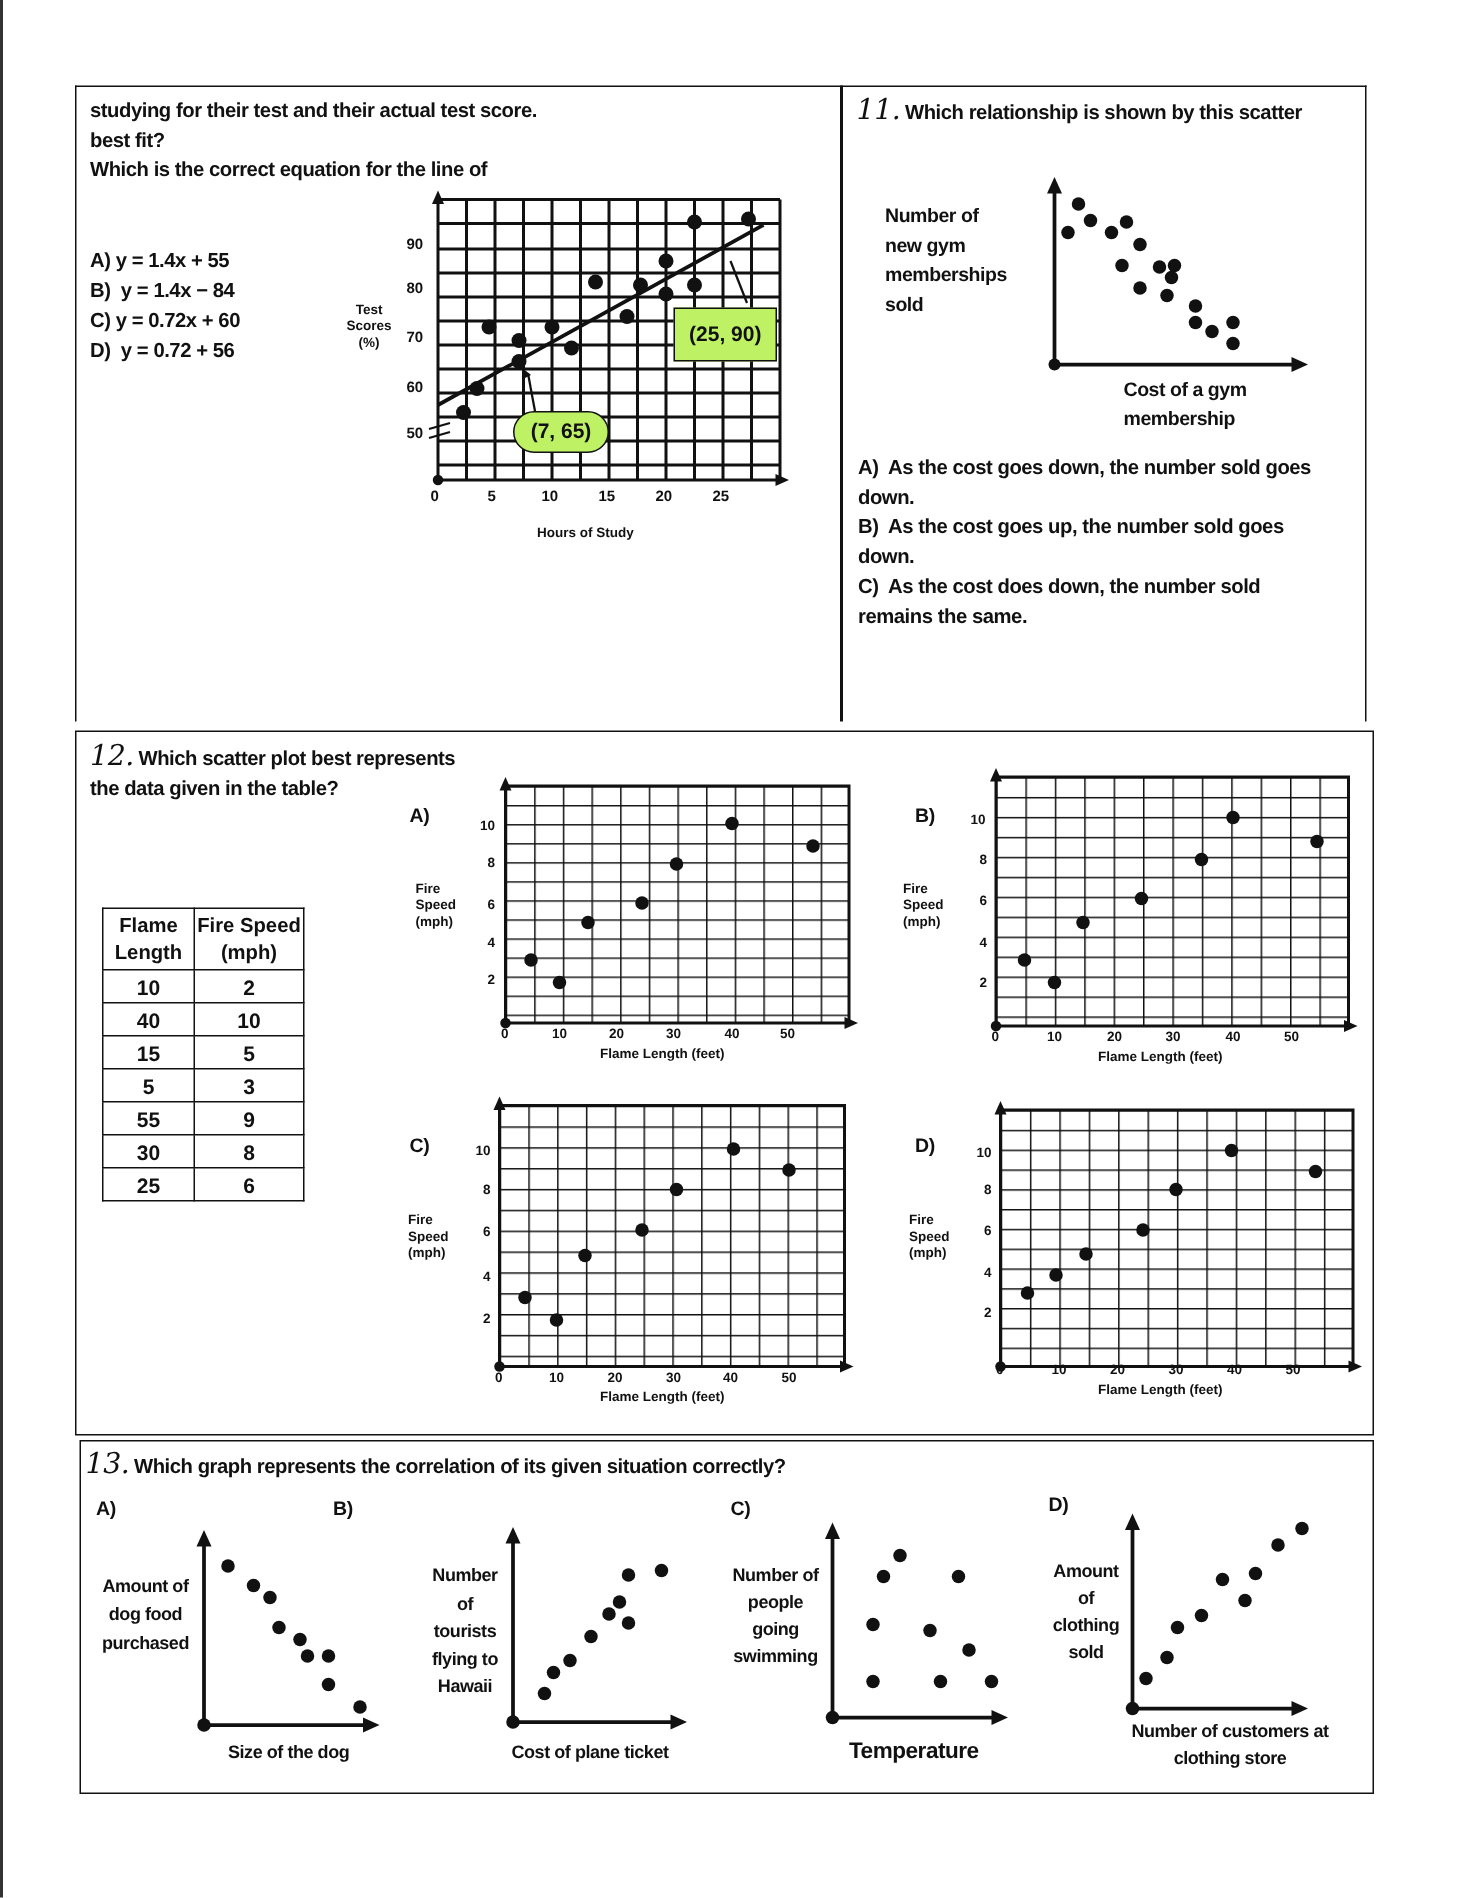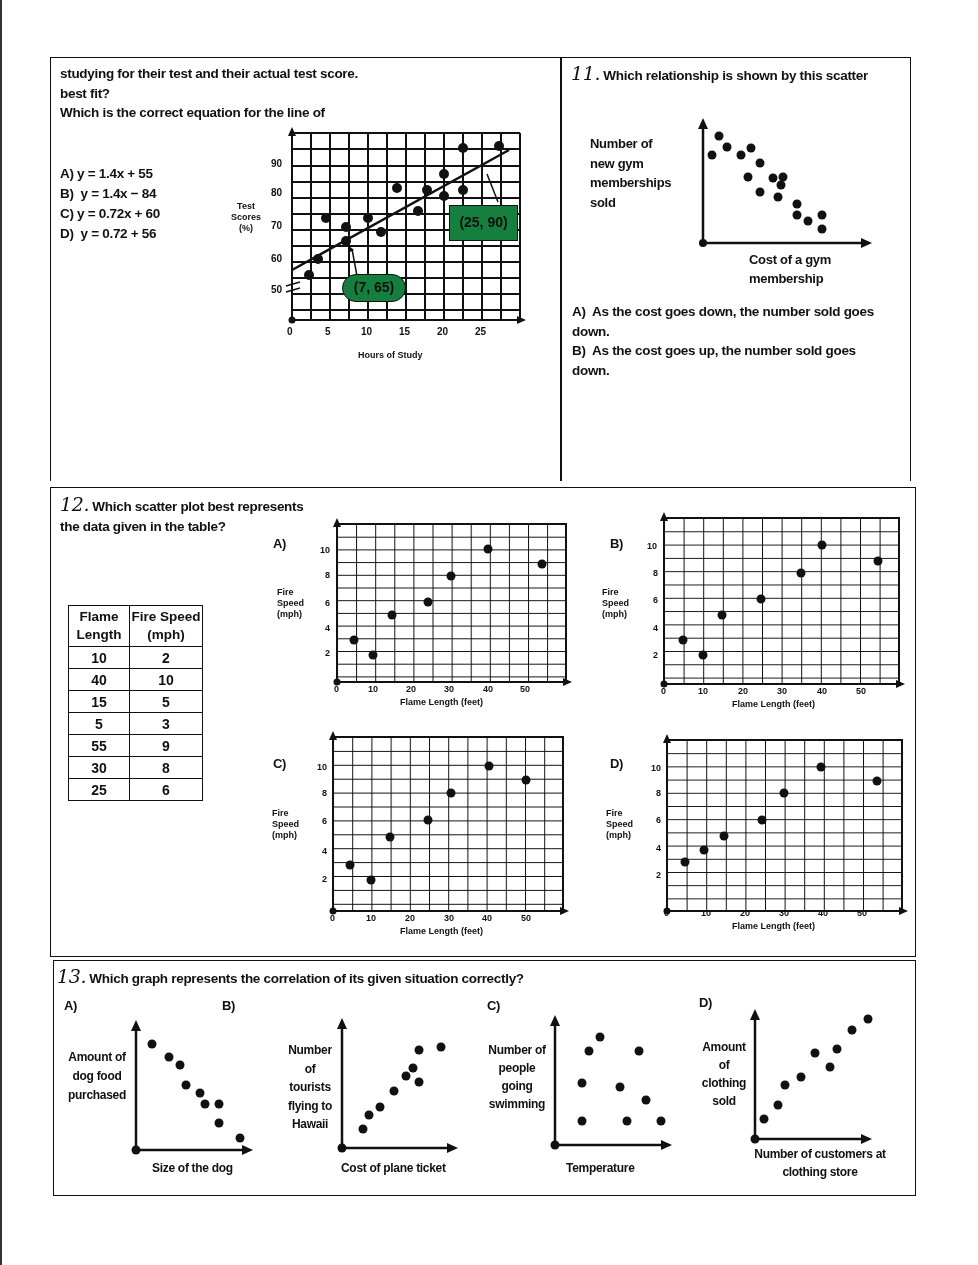--- a/index.html
+++ b/index.html
@@ -10,21 +10,21 @@
   .box { position:absolute; border:1.5px solid #111; box-sizing:border-box; }
   .qtext { font-size:13.5px; font-weight:bold; line-height:19.5px; letter-spacing:-0.3px; }
   .hand { font-family:"DejaVu Serif", serif; font-style:italic; font-weight:normal; font-size:19px; margin-right:3px; }
   .small { font-size:9px; font-weight:bold; line-height:11px; }
   .tick { font-size:10px; font-weight:bold; }
   .lbl { font-size:13px; font-weight:bold; line-height:18px; letter-spacing:-0.3px; }
   table.data { border-collapse:collapse; font-size:14px; font-weight:bold; }
   table.data td, table.data th { border:1.5px solid #111; text-align:center; padding:0; height:21px; }
   table.data th { font-weight:bold; font-size:13.5px; line-height:18px; height:40px; }
   svg { position:absolute; overflow:visible; }
-  .callout { position:absolute; border:1.5px solid #111; background:#15803d; font-size:14px; font-weight:bold;
+  .callout { position:absolute; border:1.5px solid #111; background:#bef264; font-size:14px; font-weight:bold;
              text-align:center; box-sizing:border-box; }
 </style>
 </head>
 <body>
 
 <div class="page-edge"></div>
 
 <div class="box" style="left:50px; top:57px; width:861px; height:424px; border-bottom:none;"></div>
 <div class="abs" style="left:560px; top:57px; width:1.5px; height:424px; background:#111;"></div>
 
@@ -162,20 +162,21 @@
     <circle cx="822" cy="229" r="4.5"></circle>
   </g>
 </svg>
 <div class="abs lbl" style="left:749px; top:250px; line-height:19px;">
   <div>Cost of a gym</div>
     <div style="padding-left:0;">membership</div>
 </div>
 <div class="abs qtext" style="left:572px; top:302px; width:335px; line-height:19.7px;">
   <div><span>A)</span>&nbsp; <span>As the cost goes down, the number sold goes</span><br><span>down.</span></div>
   <div><span>B)</span>&nbsp; <span>As the cost goes up, the number sold goes</span><br><span>down.</span></div>
+  <div><span>C)</span>&nbsp; <span>As the cost does down, the number sold</span><br><span>remains the same.</span></div>
 </div>
 
 <div class="box" style="left:50px; top:487px; width:866px; height:470px;"></div>
 <div class="abs qtext" style="left:60px; top:495px;">
   <div><span class="hand">12.</span><span>Which scatter plot best represents</span></div>
   <div>the data given in the table?</div>
 </div>
 
 <table class="data abs" style="left:68px; top:605px; width:135px;">
   <tbody>
@@ -409,21 +410,21 @@
 </div>
 <div class="abs lbl" style="left:693px; top:1038px; width:62px; text-align:center; font-size:12px; line-height:18px;">
   <div>Amount</div>
     <div>of</div>
     <div>clothing</div>
     <div>sold</div>
 </div>
 
 <div class="abs lbl" style="left:152px; top:1159px; font-size:12px;">Size of the dog</div>
 <div class="abs lbl" style="left:341px; top:1159px; font-size:12px;">Cost of plane ticket</div>
-<div class="abs lbl" style="left:566px; top:1159px; font-size:12px;">Temperature</div>
+<div class="abs lbl" style="left:566px; top:1159px; font-size:15px;">Temperature</div>
 <div class="abs lbl" style="left:745px; top:1145px; width:150px; text-align:center; font-size:12px; line-height:18px;">
   <div>Number of customers at</div>
     <div>clothing store</div>
 </div>
 
 <svg style="left:0; top:0;" width="978" height="1265">
 
   <g>
     <line x1="136" y1="1150" x2="136" y2="1028" stroke="#111" stroke-width="2.5"></line>
     <polygon points="136,1020 131,1031 141,1031" fill="#111"></polygon>

